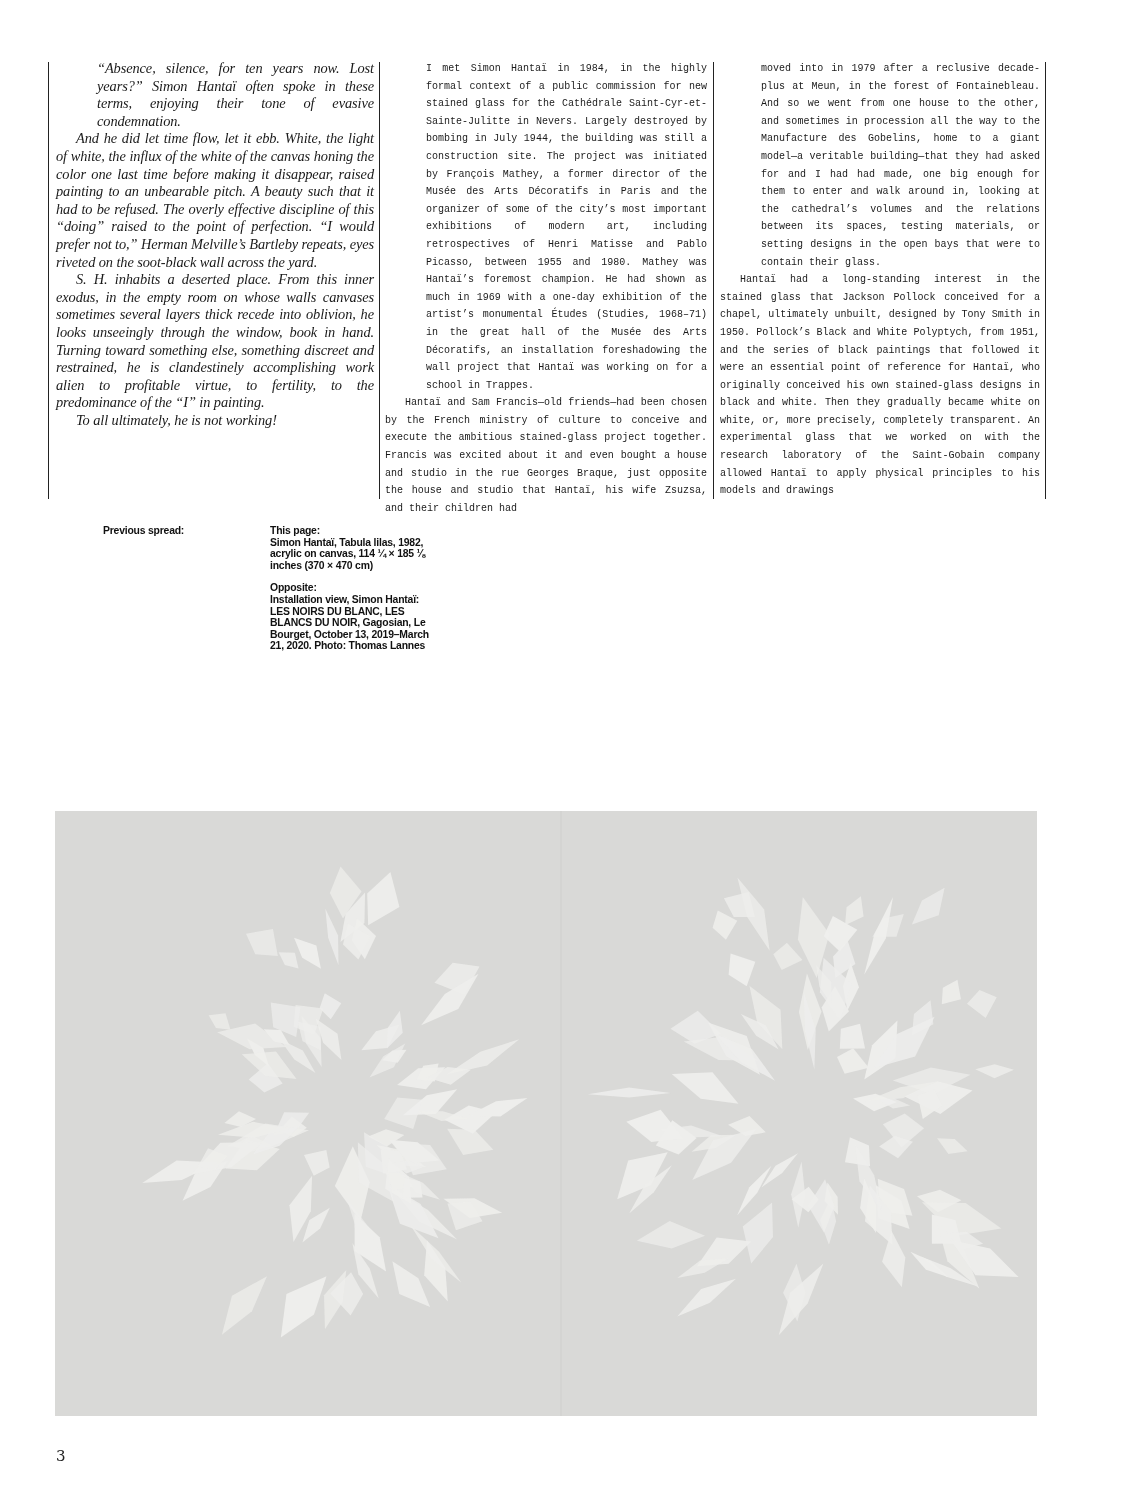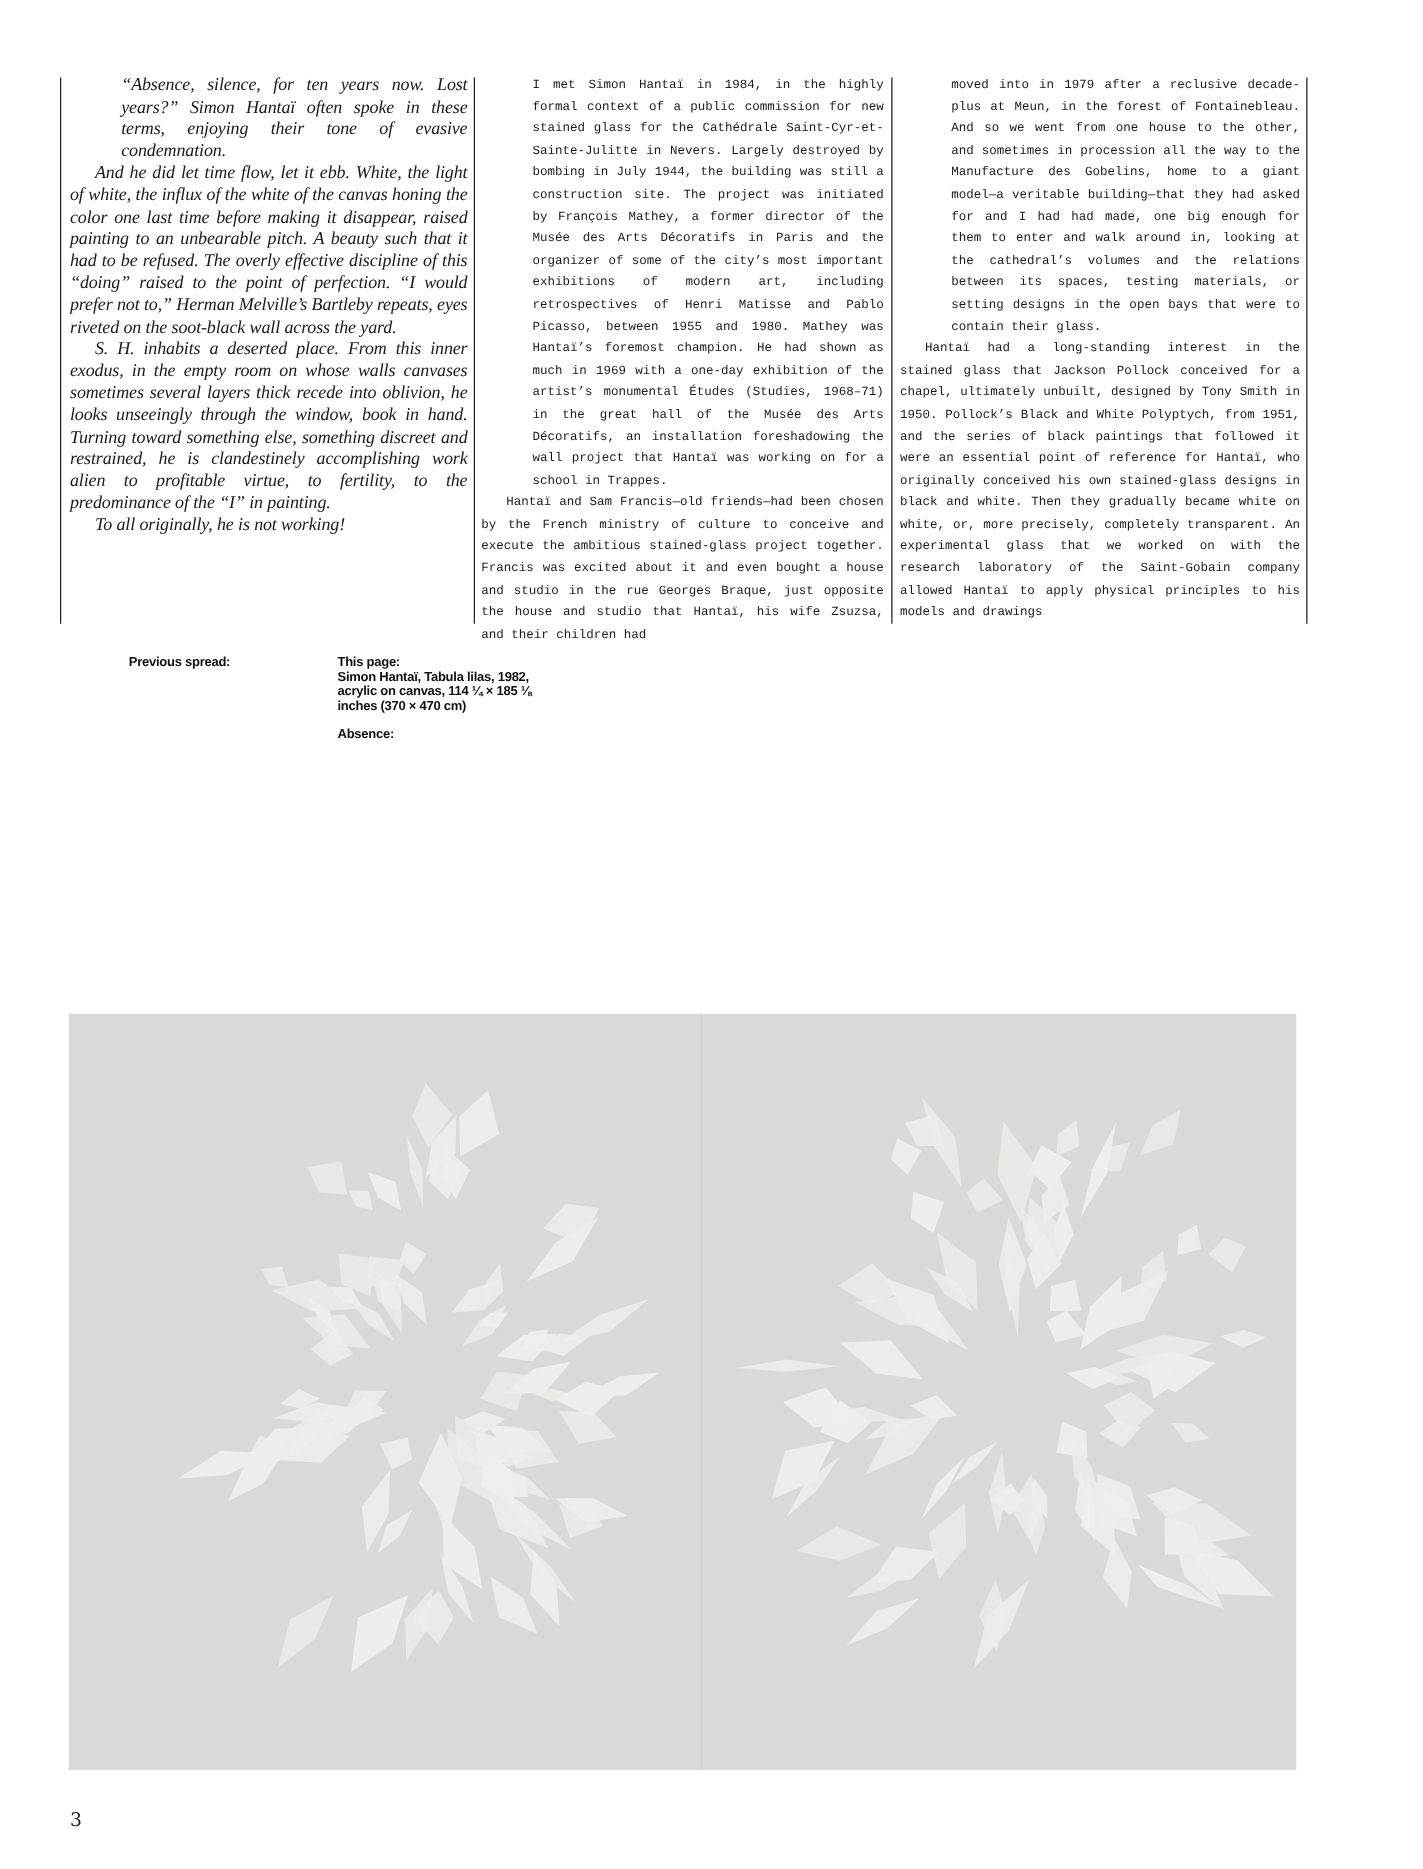--- a/index.html
+++ b/index.html
@@ -26,39 +26,40 @@
 
 <div class="rule" style="left:48px;"></div>
 <div class="rule" style="left:379px;"></div>
 <div class="rule" style="left:713px;"></div>
 <div class="rule" style="left:1045px;"></div>
 
 <div class="col col1">
     <p class="first">“Absence, silence, for ten years now. Lost years?” Simon Hantaï often spoke in these terms, enjoying their tone of evasive condemnation.</p>
     <p>And he did let time flow, let it ebb. White, the light of white, the influx of the white of the canvas honing the color one last time before making it disappear, raised painting to an unbearable pitch. A beauty such that it had to be refused. The overly effective discipline of this “doing” raised to the point of perfection. “I would prefer not to,” Herman Melville’s Bartleby repeats, eyes riveted on the soot-black wall across the yard.</p>
     <p>S. H. inhabits a deserted place. From this inner exodus, in the empty room on whose walls canvases sometimes several layers thick recede into oblivion, he looks unseeingly through the window, book in hand. Turning toward something else, something discreet and restrained, he is clandestinely accomplishing work alien to profitable virtue, to fertility, to the predominance of the “I” in painting.</p>
-    <p>To all originally, he is not working!</p>
+    <p>To all ultimately, he is not working!</p>
   </div>
 <div class="col col2">
     <p class="first">I met Simon Hantaï in 1984, in the highly formal context of a public commission for new stained glass for the Cathédrale Saint-Cyr-et-Sainte-Julitte in Nevers. Largely destroyed by bombing in July 1944, the building was still a construction site. The project was initiated by François Mathey, a former director of the Musée des Arts Décoratifs in Paris and the organizer of some of the city’s most important exhibitions of modern art, including retrospectives of Henri Matisse and Pablo Picasso, between 1955 and 1980. Mathey was Hantaï’s foremost champion. He had shown as much in 1969 with a one-day exhibition of the artist’s monumental Études (Studies, 1968–71) in the great hall of the Musée des Arts Décoratifs, an installation foreshadowing the wall project that Hantaï was working on for a school in Trappes.</p>
     <p>Hantaï and Sam Francis—old friends—had been chosen by the French ministry of culture to conceive and execute the ambitious stained-glass project together. Francis was excited about it and even bought a house and studio in the rue Georges Braque, just opposite the house and studio that Hantaï, his wife Zsuzsa, and their children had</p>
   </div>
 <div class="col col3">
     <p class="first">moved into in 1979 after a reclusive decade-plus at Meun, in the forest of Fontainebleau. And so we went from one house to the other, and sometimes in procession all the way to the Manufacture des Gobelins, home to a giant model—a veritable building—that they had asked for and I had had made, one big enough for them to enter and walk around in, looking at the cathedral’s volumes and the relations between its spaces, testing materials, or setting designs in the open bays that were to contain their glass.</p>
     <p>Hantaï had a long-standing interest in the stained glass that Jackson Pollock conceived for a chapel, ultimately unbuilt, designed by Tony Smith in 1950. Pollock’s Black and White Polyptych, from 1951, and the series of black paintings that followed it were an essential point of reference for Hantaï, who originally conceived his own stained-glass designs in black and white. Then they gradually became white on white, or, more precisely, completely transparent. An experimental glass that we worked on with the research laboratory of the Saint-Gobain company allowed Hantaï to apply physical principles to his models and drawings</p>
   </div>
 
 <div class="caption cap1">
     <p>Previous spread:</p>
   </div>
 <div class="caption cap2">
     <p>This page:</p>
     <p>Simon Hantaï, Tabula lilas, 1982, acrylic on canvas, 114 ¼ × 185 ⅛ inches (370 × 470 cm)</p>
     <div class="gap"></div>
-    <p>Absence:</p>
+    <p>Opposite:</p>
+    <p>Installation view, Simon Hantaï: LES NOIRS DU BLANC, LES BLANCS DU NOIR, Gagosian, Le Bourget, October 13, 2019–March 21, 2020. Photo: Thomas Lannes</p>
   </div>
 
 <div class="painting">
   <svg id="painting-svg" width="982" height="605" viewBox="0 0 982 605">
       <rect width="100%" height="100%" fill="#d9d9d7"></rect>
       <line x1="506" x2="506" y1="0" y2="605" stroke="#cfcfcd" stroke-width="1"></line>
       <polygon points="201.04672186407936,307.9767637794646 183.94596617778387,300.1983713559237 169.38094680024528,312.0642655181388 185.97455522478938,315.91380062452845" fill="#eeeeec" opacity="0.85"></polygon>
       <polygon points="388.39766560142505,387.65840097437666 414.82462666956536,406.911732714835 447.10481914027605,401.7094035769373 419.50721179162167,387.34720401215014" fill="#eeeeec" opacity="0.93"></polygon>
       <polygon points="266.6504289671224,256.0170361240013 265.67086136647447,226.89344404661597 246.52691327176842,204.92409222364714 251.13935697122795,232.61683625014922" fill="#eeeeec" opacity="0.75"></polygon>
       <polygon points="214.03041563288025,255.39797613868842 208.4191657997992,237.20149783153212 192.09856339982548,227.3915088012613 199.85168374628506,243.91068925304052" fill="#eeeeec" opacity="0.99"></polygon>

